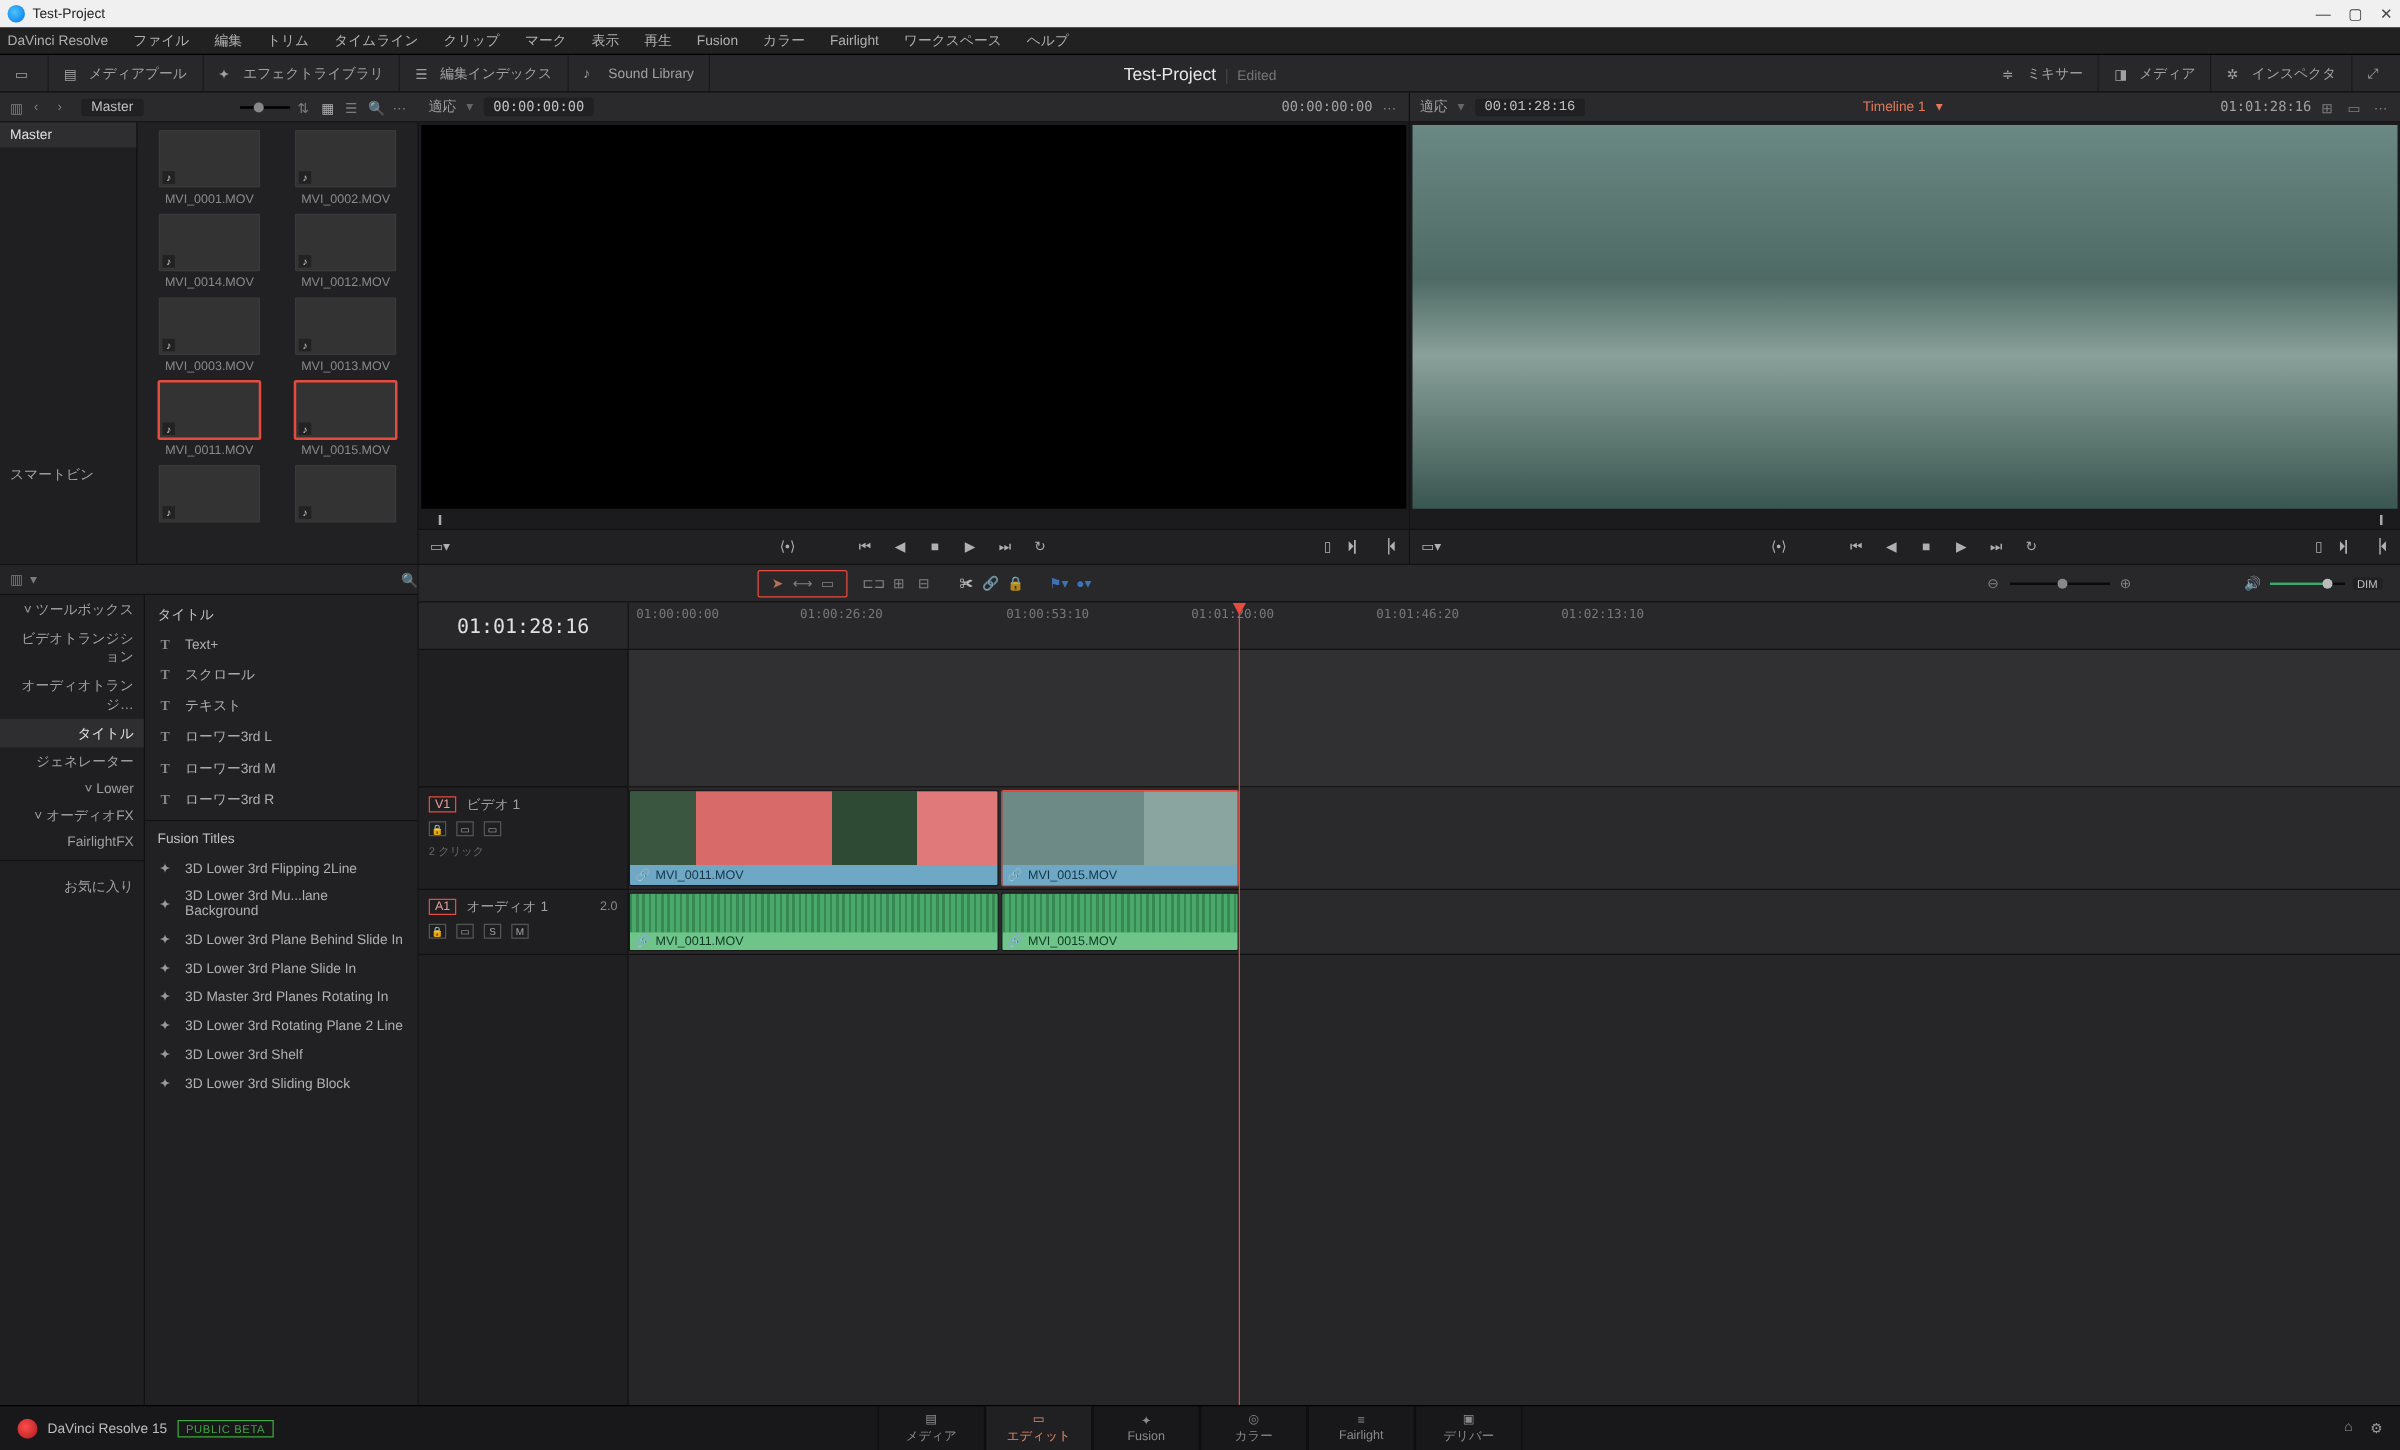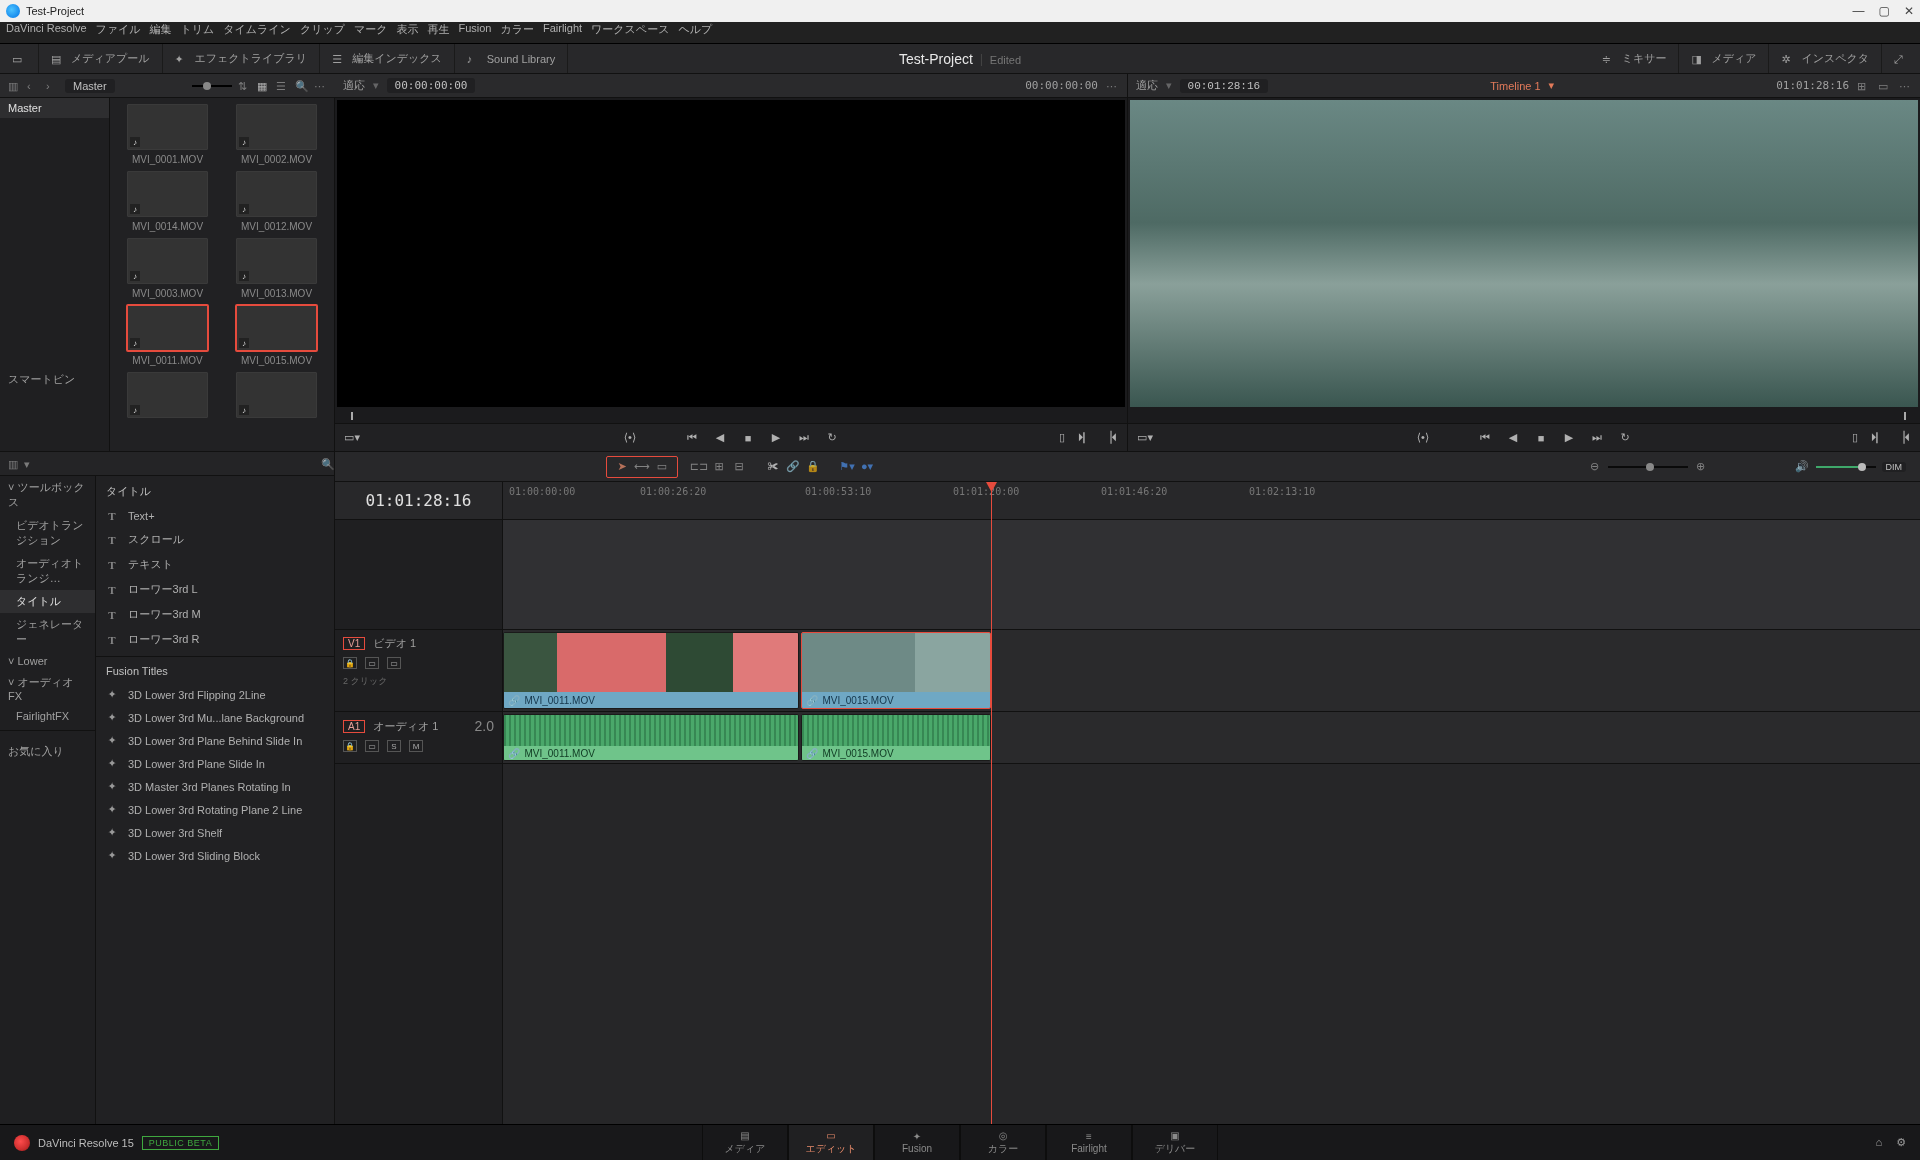--- a/index.html
+++ b/index.html
@@ -1,21 +1,21 @@
 <!DOCTYPE html>
 <html><head>
 <meta charset="utf-8">
 <style>
   * { box-sizing: border-box; margin: 0; padding: 0; }
   html, body { width: 100%; height: 100%; background: #1e1e1e; color: #a0a0a0; font-family: "Segoe UI", Arial, sans-serif; font-size: 11px; overflow: hidden; }
   .titlebar { height: 22px; background: #f0f0f0; display: flex; align-items: center; padding: 0 6px; color: #222; justify-content: space-between; }
   .titlebar .left { display: flex; align-items: center; gap: 6px; }
   .titlebar .logo { width: 14px; height: 14px; border-radius: 50%; background: radial-gradient(circle at 40% 40%, #4cc3ff, #0073e6); }
   .win-icons { display: flex; gap: 14px; font-size: 12px; color: #444; }
-  .menubar { height: 22px; background: #212121; display: flex; align-items: flex-start; padding: 0 6px; gap: 9px; color: #b0b0b0; font-size: 11px; border-bottom: 1px solid #000; }
+  .menubar { height: 22px; background: #212121; display: flex; align-items: center; padding: 0 6px; gap: 20px; color: #b0b0b0; font-size: 11px; border-bottom: 1px solid #000; }
   .menubar span { cursor: default; }
   .toolbar1 { height: 30px; background: #28282a; display: flex; align-items: center; border-bottom: 1px solid #111; position: relative; }
   .toolbar1 .tb-btn { height: 100%; display: flex; align-items: center; gap: 6px; padding: 0 12px; border-right: 1px solid #1a1a1a; cursor: pointer; }
   .tb-icon { width: 14px; height: 12px; display: inline-block; }
   .toolbar1 .center { position: absolute; left: 50%; transform: translateX(-50%); display: flex; align-items: baseline; gap: 8px; }
   .toolbar1 .center .pname { color: #e8e8e8; font-size: 14px; }
   .toolbar1 .center .pstatus { color: #767676; font-size: 11px; border-left: 1px solid #444; padding-left: 8px; }
   .toolbar1 .right { margin-left: auto; display: flex; align-items: center; height: 100%; }
   .row2 { height: 24px; background: #2a2a2c; display: flex; align-items: center; border-bottom: 1px solid #111; font-size: 11px; }
   .row2 .cell { display: flex; align-items: center; gap: 8px; padding: 0 8px; height: 100%; }
@@ -29,21 +29,21 @@
   .bintree .node { padding: 4px 8px; font-size: 11px; }
   .bintree .node.active { background: #2e2e30; color: #e0e0e0; }
   .thumbgrid { flex: 1; overflow: hidden; padding: 6px; display: grid; grid-template-columns: 1fr 1fr; gap: 6px 6px; align-content: start; }
   .thumb { text-align: center; }
   .thumb .img { width: 81px; height: 46px; margin: 0 auto; background: #333; position: relative; border: 1px solid #3a3a3a; border-radius: 1px; }
   .thumb.sel .img { outline: 2px solid #e64b3d; outline-offset: -1px; }
   .thumb .img .aud-ico { position: absolute; left: 2px; bottom: 2px; width: 10px; height: 10px; background: #222; color: #ddd; font-size: 8px; display: flex; align-items: center; justify-content: center; }
   .thumb .lbl { margin-top: 4px; color: #8a8a8a; font-size: 10px; }
   .fxrow { height: 24px; display: flex; align-items: center; border-bottom: 1px solid #111; background: #242426; }
   .fxpanel { flex: 1; display: flex; overflow: hidden; }
-  .fxtree { width: 96px; background: #1f1f21; border-right: 1px solid #111; }
+  .fxtree { width: 116px; background: #1f1f21; border-right: 1px solid #111; text-align: right; }
   .fxtree .item { padding: 4px 8px 4px 16px; font-size: 11px; cursor: pointer; }
   .fxtree .item.top { padding-left: 8px; }
   .fxtree .item.sel { background: #2e2e30; color: #e0e0e0; }
   .fxtree .sep { height: 10px; border-top: 1px solid #111; margin-top: 4px; }
   .fxlist { flex: 1; background: #212123; overflow-y: auto; }
   .fxlist .hdr { padding: 8px 10px 6px; color: #c0c0c0; font-size: 11px; }
   .fxlist .row { display: flex; align-items: center; gap: 10px; padding: 5px 10px; cursor: pointer; }
   .fxlist .row .gl { font-family: serif; font-weight: bold; color: #888; width: 12px; text-align: center; }
   .fxlist .row .ft { color: #999; width: 12px; text-align: center; }
   .fxlist .row span.lbl { color: #b0b0b0; }
@@ -496,21 +496,21 @@
               <span class="mini">▭</span>
               <span class="mini">▭</span>
             </div>
             <div style="color:#666;font-size:9px;margin-top:6px">2 クリック</div>
           </div>
           <div class="track" style="height:52px">
             <div class="r1">
               <span class="tag sel">A1</span>
               <span>オーディオ 1</span>
               <span style="flex:1"></span>
-              <span style="color:#888;font-size:14px">2.0</span>
+              <span style="color:#888;font-size:10px">2.0</span>
             </div>
             <div class="r2">
               <span class="mini">🔒</span>
               <span class="mini">▭</span>
               <span class="mini">S</span>
               <span class="mini">M</span>
             </div>
           </div>
         </div>
         <div class="tlcanvas">

